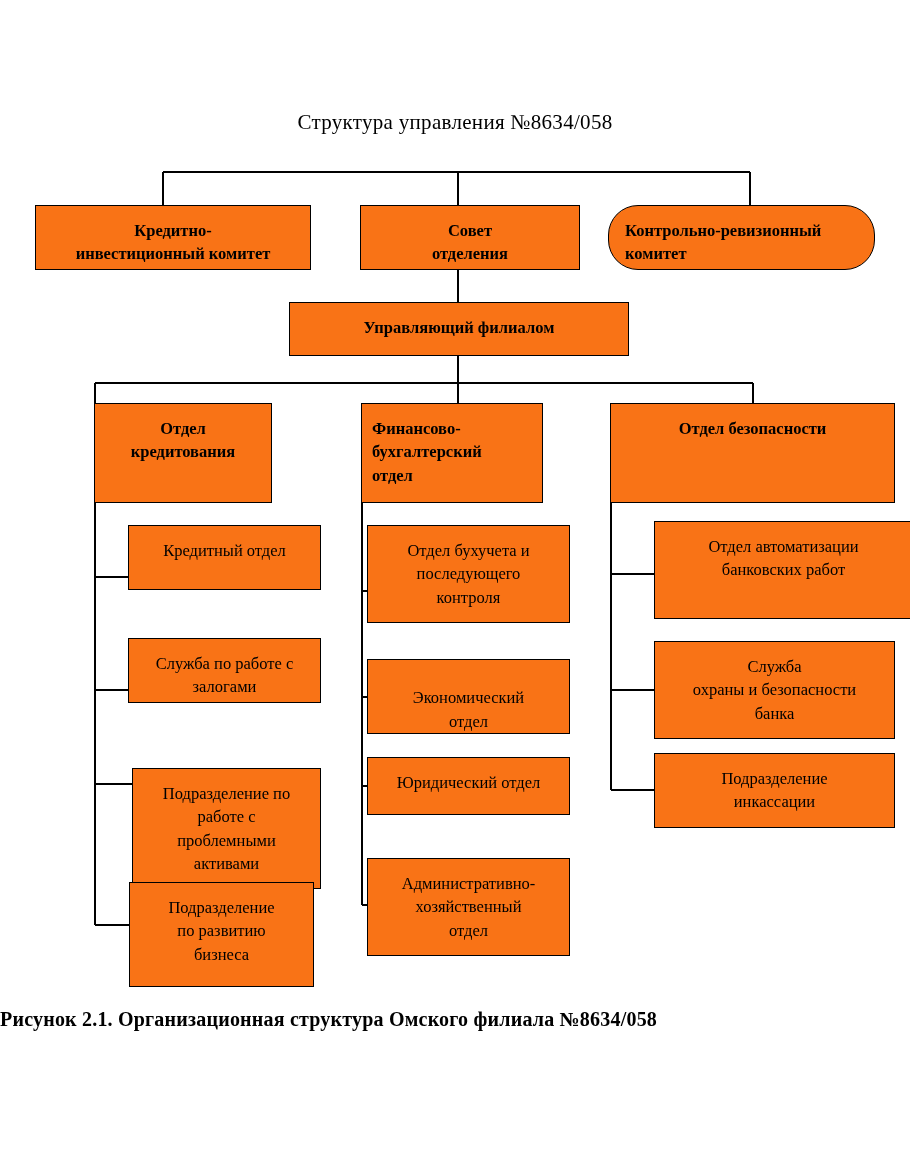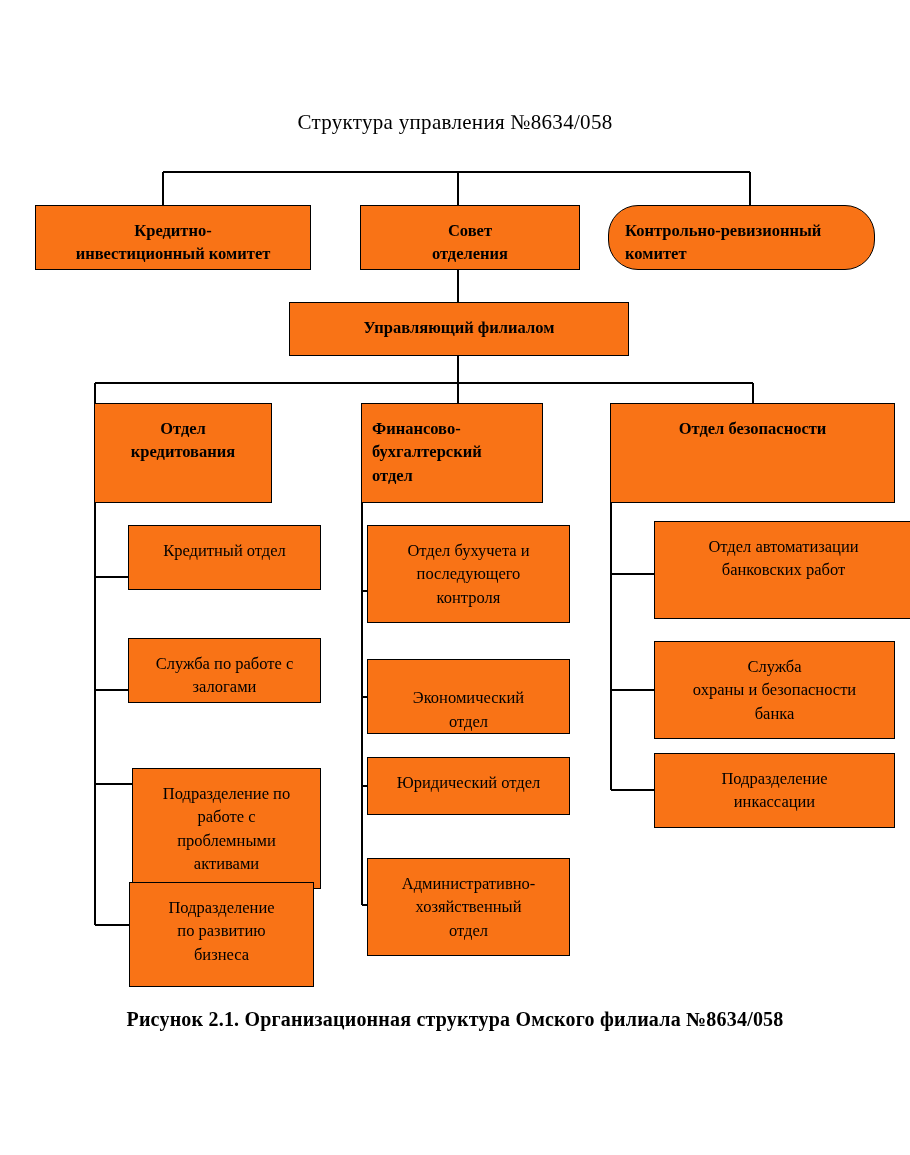--- a/index.html
+++ b/index.html
@@ -31,21 +31,21 @@
     font-size: 21px;
     font-weight: normal;
     letter-spacing: 0.3px;
     white-space: nowrap;
   }
   .figure-caption {
     position: absolute;
     left: 0;
     top: 1008px;
     width: 910px;
-    text-align: center;
+    text-align: left;
     font-size: 20px;
     font-weight: bold;
     letter-spacing: 0.2px;
     white-space: nowrap;
   }
   .node {
     position: absolute;
     box-sizing: border-box;
     border: 1.6px solid #000000;
     background: #f97316;

